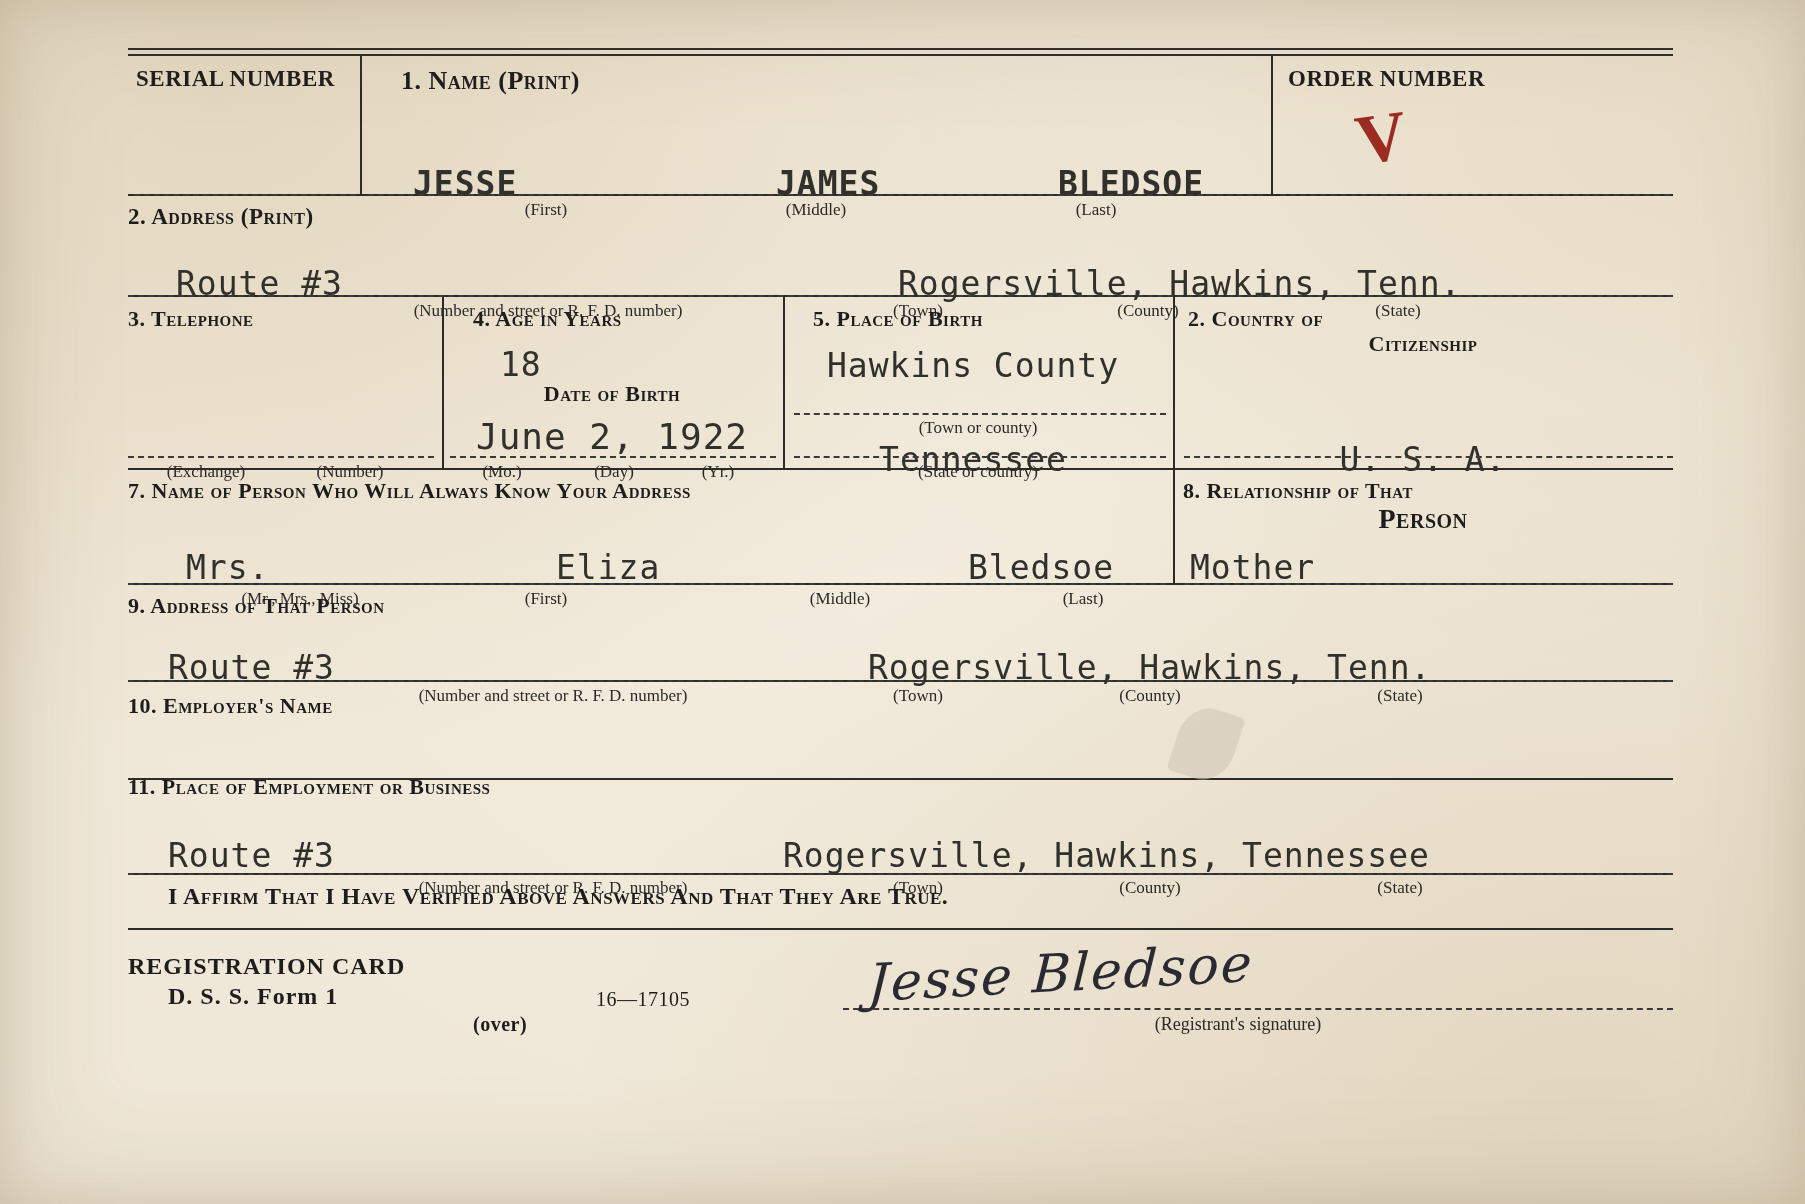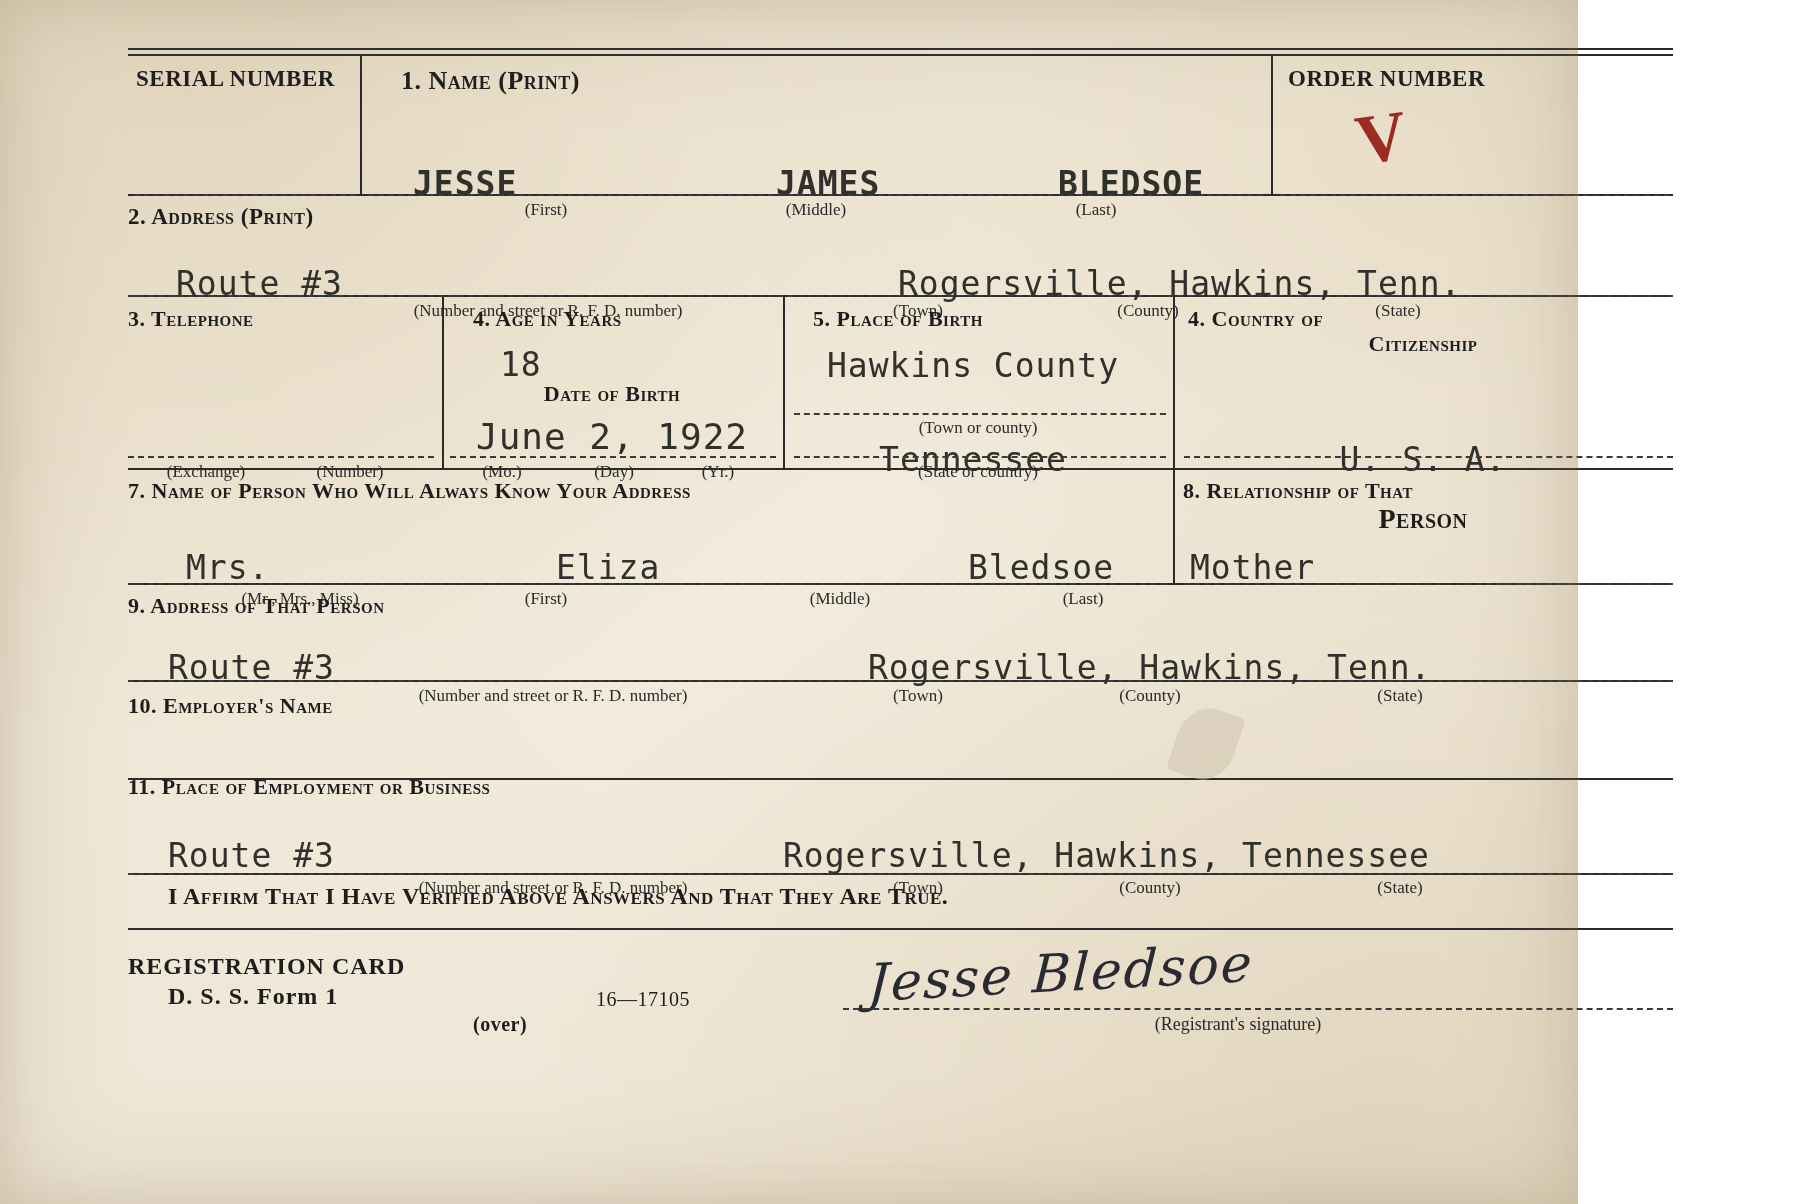--- a/index.html
+++ b/index.html
@@ -8,21 +8,21 @@
     background: #ffffff;
   }
   body {
     width: 1805px;
     height: 1204px;
     font-family: "Liberation Serif", serif;
     overflow: hidden;
   }
   #card {
     position: relative;
-    width: 1578px;
+    width: 1805px;
     height: 1204px;
     background: #efe7d7;
     background-image:
       radial-gradient(ellipse at 12% 8%, rgba(218,202,172,0.55) 0%, rgba(239,231,215,0) 42%),
       radial-gradient(ellipse at 88% 92%, rgba(214,198,168,0.5) 0%, rgba(239,231,215,0) 45%),
       radial-gradient(ellipse at 95% 10%, rgba(222,208,180,0.45) 0%, rgba(239,231,215,0) 38%),
       radial-gradient(ellipse at 50% 50%, rgba(245,239,226,0.6) 0%, rgba(233,223,203,0) 70%);
     box-sizing: border-box;
   }
   
@@ -184,21 +184,21 @@
     <div class="cap center" style="left:590px; top:414px;">(Yr.)</div>
 
     <div class="lbl smallcaps" style="left:685px; top:258px; font-size:22px;">5. Place of Birth</div>
     <div class="type big center" style="left:845px; top:298px;">Hawkins County</div>
     <div class="dash" style="left:666px; top:365px; width:372px;"></div>
     <div class="cap center" style="left:850px; top:370px;text-align:right;">(Town or county)</div>
     <div class="type big center" style="left:845px; top:392px;">Tennessee</div>
     <div class="dash" style="left:666px; top:408px; width:372px;"></div>
     <div class="cap center" style="left:850px; top:414px;">(State or country)</div>
 
-    <div class="lbl smallcaps" style="left:1060px; top:258px; font-size:22px;">4. Country of</div>
+    <div class="lbl smallcaps" style="left:1060px; top:258px; font-size:22px;">2. Country of</div>
     <div class="lbl smallcaps center" style="left:1295px; top:283px; font-size:22px;">Citizenship</div>
     <div class="type big center" style="left:1295px; top:392px;">U. S. A.</div>
     <div class="dash" style="left:1056px; top:408px; width:489px;"></div>
 
     <div class="lbl smallcaps" style="left:0px; top:430px; font-size:22px;">7. Name of Person Who Will Always Know Your Address</div>
     <div class="type big" style="left:38px; top:500px;margin-left:20px;">Mrs.</div>
     <div class="type big" style="left:428px; top:500px;">Eliza</div>
     <div class="type big" style="left:700px; top:500px;"></div>
     <div class="type big" style="left:840px; top:500px;">Bledsoe</div>
     <div class="dash" style="left:0px; top:535px; width:1038px;"></div>

